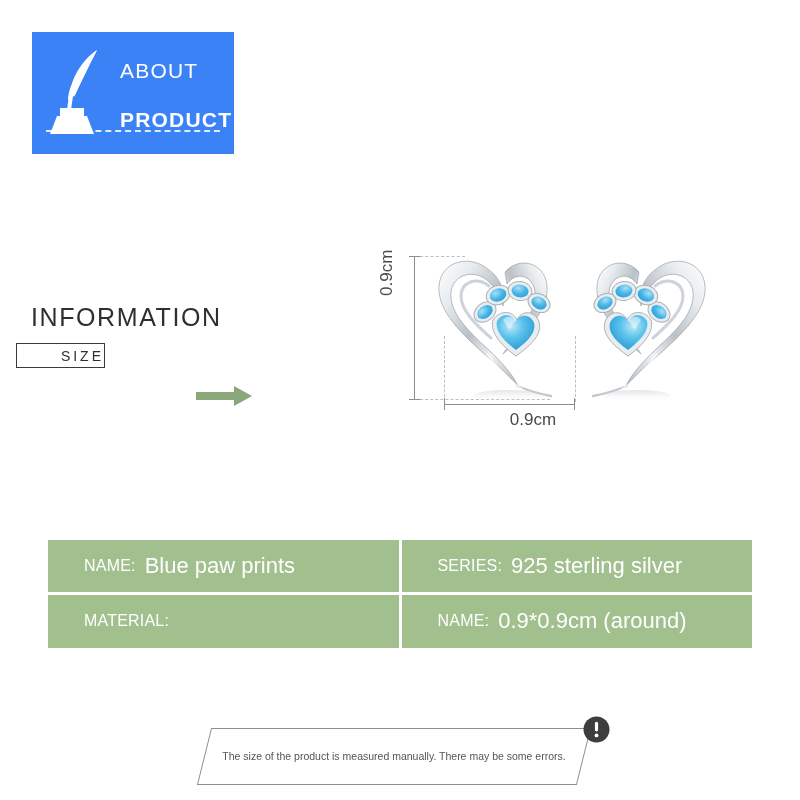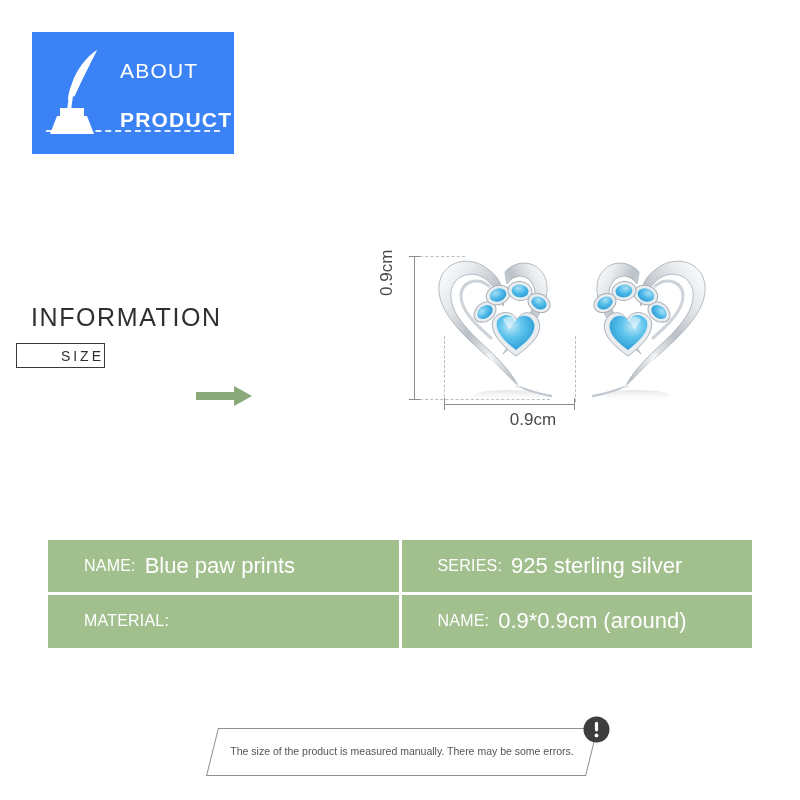--- a/index.html
+++ b/index.html
@@ -165,24 +165,24 @@
   .spec-val {
     font-size: 22px;
     font-weight: 400;
     margin-left: 9px;
     white-space: nowrap;
   }
 
   
   #footer-note {
     position: absolute;
-    left: 212px;
+    left: 204px;
     top: 728px;
     width: 380px;
-    height: 48px;
+    height: 57px;
   }
   #footer-note .note-shape {
     position: absolute;
     inset: 0;
     border: 1px solid #8f8f8f;
     transform: skewX(-14deg);
     background: #ffffff;
     box-sizing: border-box;
   }
   #footer-note .note-text {

